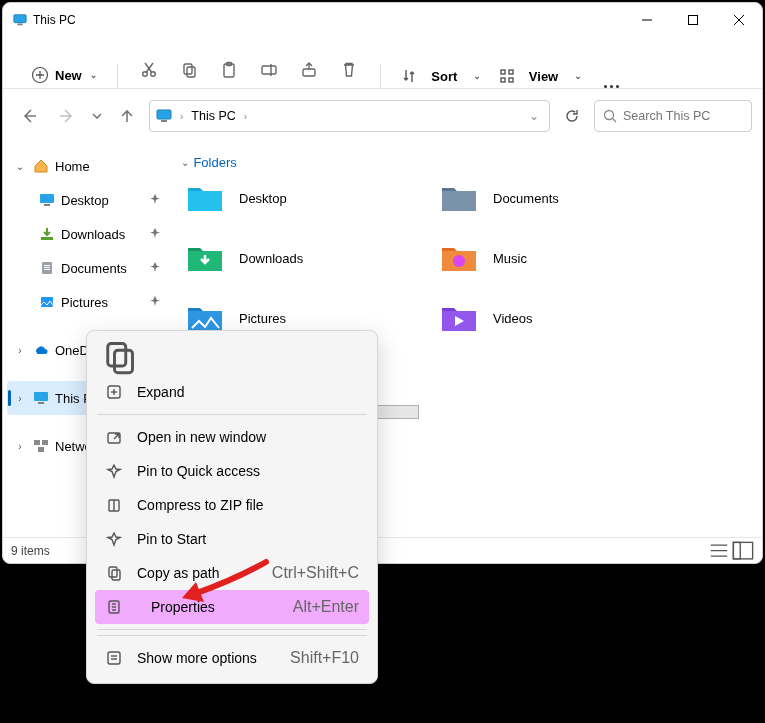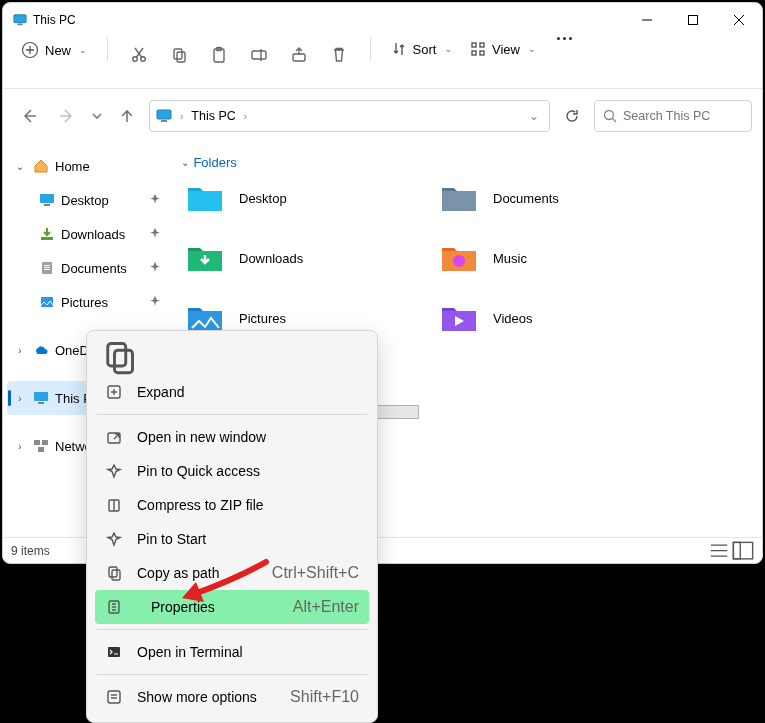--- a/index.html
+++ b/index.html
@@ -6,28 +6,28 @@
   body { background: #000; width: 765px; height: 723px; position: relative; overflow: hidden; }
   .window { position: absolute; left: 2px; top: 2px; width: 761px; height: 562px; background: #fff; border: 1px solid #cfcfcf; border-radius: 8px; overflow: hidden; display: flex; flex-direction: column; }
   
   .titlebar { height: 34px; display: flex; align-items: center; justify-content: space-between; padding: 0 0 0 10px; }
   .titlebar-left { display: flex; align-items: center; gap: 6px; }
   .title-text { font-size: 12px; }
   .winbtns { display: flex; }
   .winbtn { width: 46px; height: 34px; display: flex; align-items: center; justify-content: center; }
   .winbtn svg { width: 10px; height: 10px; stroke: #000; stroke-width: 1; fill: none; }
   
-  .toolbar { height: 52px; display: flex; align-items: flex-start; padding: 0 10px; gap: 2px; border-bottom: 1px solid #e5e5e5; }
+  .toolbar { height: 52px; display: flex; align-items: flex-end; padding: 0 20px; gap: 2px; border-bottom: 1px solid #e5e5e5; font-weight: bold; }
   .new-btn { display: flex; align-items: center; gap: 6px; padding: 4px 8px; border-radius: 4px; }
   .new-btn svg { width: 18px; height: 18px; }
   .new-label { font-size: 13px; }
   .vsep { width: 1px; height: 24px; background: #ddd; margin: 0 10px; }
   .tbtn { width: 38px; height: 36px; display: flex; align-items: center; justify-content: center; border-radius: 4px; }
   .tbtn svg { width: 18px; height: 18px; stroke: #666; stroke-width: 1.4; fill: none; }
-  .sort-btn, .view-btn { display: flex; align-items: center; gap: 6px; padding: 4px 8px; }
+  .sort-btn, .view-btn { display: flex; align-items: center; gap: 14px; padding: 4px 8px; }
   .st-label { font-size: 13px; }
   .chev { font-size: 9px; color: #666; margin-left: 2px; }
   .dots { display:flex; gap:3px; padding:0 12px;}
   .dots span{width:3px;height:3px;background:#333;border-radius:50%;}
   
   .navbar { height: 54px; display: flex; align-items: center; padding: 0 10px; gap: 6px; }
   .navarrow { width: 32px; height: 32px; display: flex; align-items: center; justify-content: center; color:#888; }
   .navarrow svg { width: 16px; height: 16px; stroke: #777; stroke-width: 1.6; fill: none; }
   .breadcrumbs { flex: 1; height: 32px; border: 1px solid #cfcfcf; border-radius: 4px; display: flex; align-items: center; padding: 0 6px; gap: 4px; font-size: 12.5px; }
   .bc-chev { color: #888; font-size: 10px; padding: 0 4px; }
@@ -64,21 +64,21 @@
   
   .statusbar { height: 26px; border-top:1px solid #e5e5e5; display:flex; align-items:center; font-size:12px; padding: 0 8px; color:#444; }
   .statusbar .spacer { flex:1; }
   .statusbar .viewicon { width:22px; height:18px; display:flex; align-items:center; justify-content:center; margin-left:2px; }
 
   
   .ctxmenu { position:absolute; left:86px; top:330px; width:292px; background:#f5f5f5; border:1px solid #d6d6d6; border-radius:8px; box-shadow: 0 8px 24px rgba(0,0,0,0.18); padding: 8px; font-size: 14px; }
   .ctx-toprow { height: 36px; display:flex; align-items:center; padding: 0 6px; }
   .ctx-toprow .ctx-tile { width:36px; height:32px; display:flex; align-items:center; justify-content:center; border-radius:4px;}
   .ctx-item { height: 34px; display:flex; align-items:center; padding: 0 10px; border-radius:4px; gap:14px; position:relative;}
-  .ctx-item.hover { background:#86efac;gap:28px; }
+  .ctx-item.hover { background:#f0abfc;gap:28px; }
   .ctx-item .ico { width:18px; display:flex; justify-content:center; }
   .ctx-item .sc { margin-left:auto; color:#666; font-size:16px; }
   .ctx-sep { height:1px; background:#d6d6d6; margin: 5px 2px; }
   .ctx-item svg { width:16px; height:16px; stroke:#555; stroke-width:1.4; fill:none; }
 
   
   .redarrow { position:absolute; left:174px; top:552px; width:100px; height:56px; pointer-events:none; }
 
   
   .ic-monitor { width:14px; height:14px; }
@@ -478,29 +478,20 @@
           <rect x="3" y="2" width="10" height="12" rx="1.5"></rect>
           <line x1="6" y1="5" x2="10" y2="5"></line>
           <line x1="6" y1="8" x2="10" y2="8"></line>
           <line x1="6" y1="11" x2="10" y2="11"></line>
         </svg>
       </span>
     <span>Properties</span>
     <span class="sc">Alt+Enter</span>
   </div>
   <div class="ctx-sep"></div>
-  <div class="ctx-item">
-    <span class="ico">
-        <svg viewBox="0 0 16 16" style="fill:#333;stroke:none">
-          <rect x="2" y="3" width="12" height="10" rx="1"></rect>
-          <path d="M4 6l2 2-2 2M8 10h4" stroke="#fff" stroke-width="1.2" fill="none"></path>
-        </svg>
-      </span>
-    <span>Open in Terminal</span>
-  </div>
   <div class="ctx-sep"></div>
   <div class="ctx-item">
     <span class="ico">
         <svg viewBox="0 0 16 16">
           <rect x="2" y="2" width="12" height="12" rx="2"></rect>
           <line x1="5" y1="6" x2="11" y2="6"></line>
           <line x1="5" y1="9" x2="11" y2="9"></line>
         </svg>
       </span>
     <span>Show more options</span>

